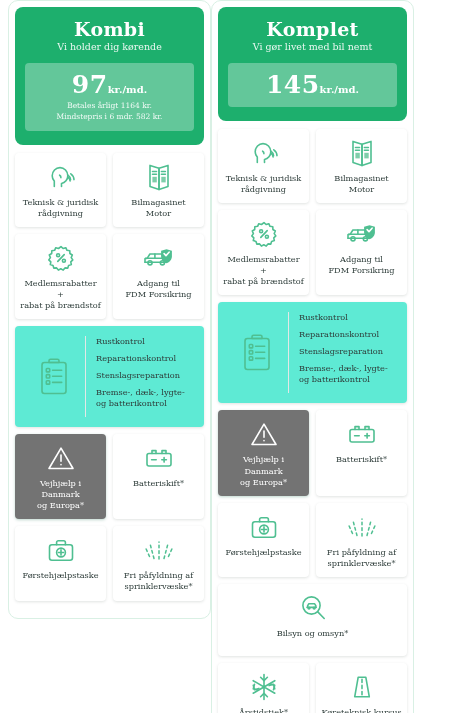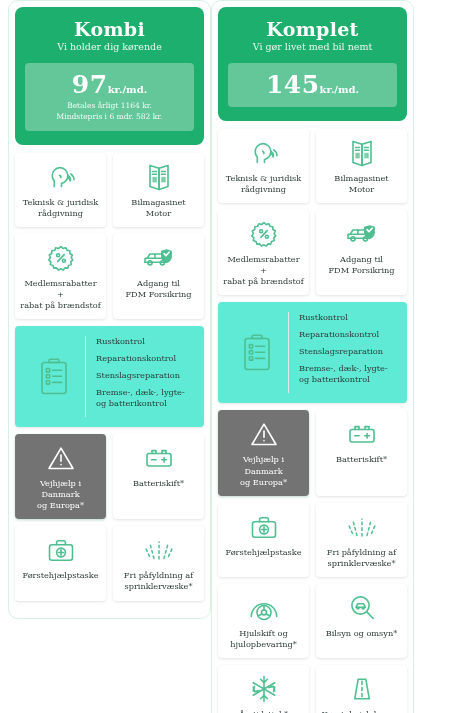--- a/index.html
+++ b/index.html
@@ -431,31 +431,20 @@
         <path d="M26.5 19.5L31 9.5"></path>
       </g>
     </svg>
               </span>
               <div class="cap">Fri påfyldning af<br>sprinklervæske*</div>
             </div>
           </div>
           <div class="tile-row">
             <div class="tile">
               <span class="ico">
-                <svg width="32" height="28" viewBox="0 0 32 28">
-      <path class="st" d="M3.3 22.5a12.7 12.7 0 0 1 25.4 0"></path>
-      <circle class="st" cx="16" cy="18.5" r="7"></circle>
-      <circle class="st" cx="16" cy="18.5" r="2.5"></circle>
-      <path class="st" d="M16 11.5v4.5M10.1 21.8l4-1.7M21.9 21.8l-4-1.7"></path>
-    </svg>
-              </span>
-              <div class="cap">Hjulskift og<br>hjulopbevaring*</div>
-            </div>
-            <div class="tile">
-              <span class="ico">
                 <svg width="30" height="30" viewBox="0 0 30 30">
       <circle class="st" cx="13.5" cy="12.5" r="8.6"></circle>
       <path class="st" d="M19.8 18.9l6.4 6.6"></path>
       <path class="st" d="M9 14.4h9.2M9.6 14.4v-1.6l1.1-2h6l1.2 2v1.6"></path>
       <circle class="st" cx="11" cy="15.1" r=".9"></circle>
       <circle class="st" cx="16.2" cy="15.1" r=".9"></circle>
     </svg>
               </span>
               <div class="cap">Bilsyn og omsyn*</div>
             </div>

